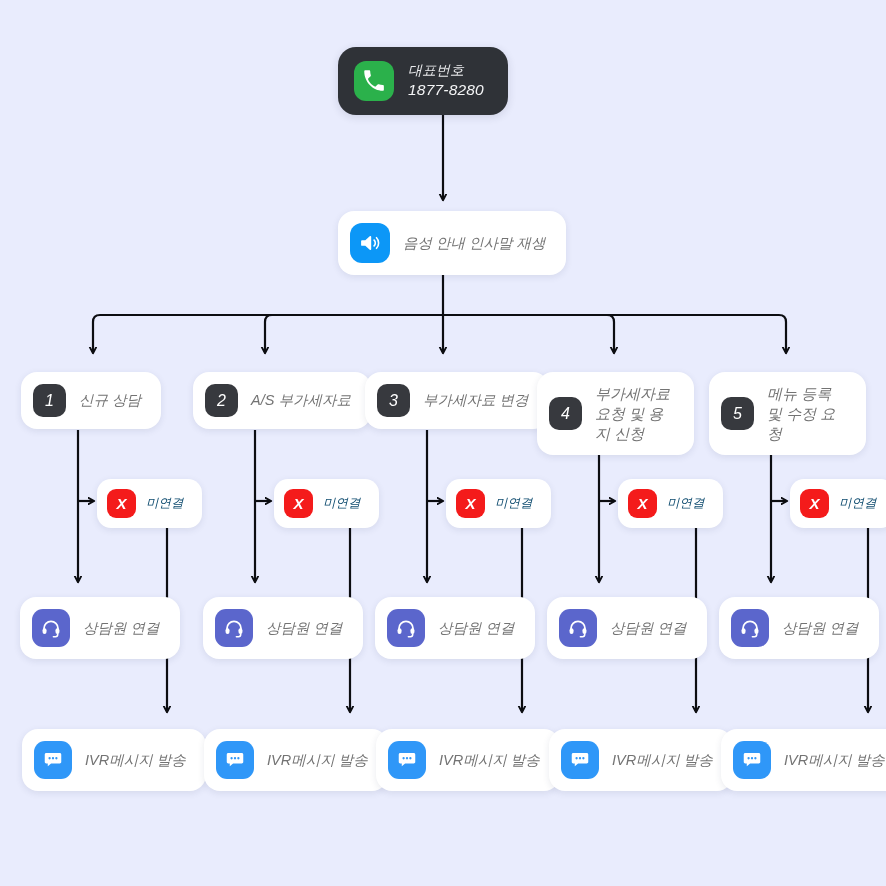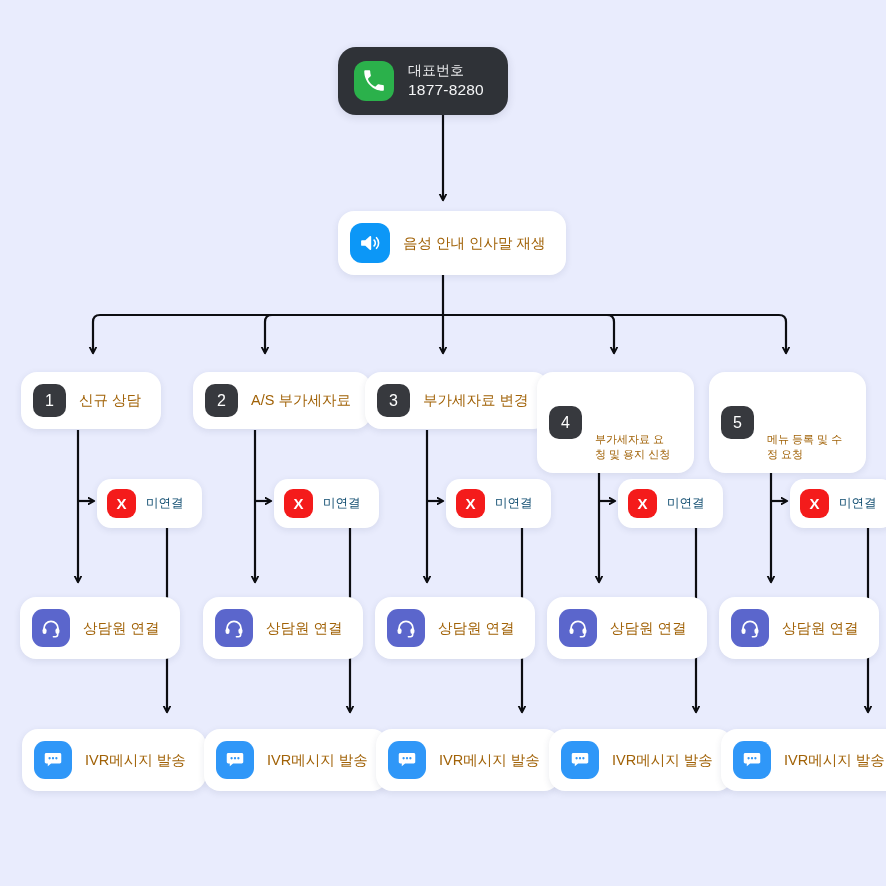--- a/index.html
+++ b/index.html
@@ -11,20 +11,21 @@
     height: 886px;
     background: #e9ecfd;
     font-family: "Liberation Sans", "DejaVu Sans", sans-serif;
     overflow: hidden;
   }
   #canvas {
     position: relative;
     width: 886px;
     height: 886px;
     background: #e9ecfd;
+    font-style: italic;
   }
   #wires {
     position: absolute;
     left: 0;
     top: 0;
     width: 886px;
     height: 886px;
     pointer-events: none;
   }
 
@@ -62,29 +63,28 @@
     text-align: right;
   }
 
   
   .node.card {
     padding: 12px 20px 12px 12px;
     gap: 13px;
     box-shadow: 0 2px 7px rgba(42,50,90,.10);
   }
   .node.card .text {
-    color: #a16207;
+    color: #737373;
     font-size: 14.5px;
     white-space: nowrap;
   }
   .node.card .text.two-line {
     white-space: normal;
     line-height: 1.32;
-    font-size: 11px;
-    margin-top: 48px;
+    font-size: 15px;
   }
   .node.small {
     padding: 10px 18px 10px 10px;
     gap: 10px;
     border-radius: 14px;
   }
   .node.small .text {
     font-size: 12.5px;
     color: #0c4a6e;
   }

